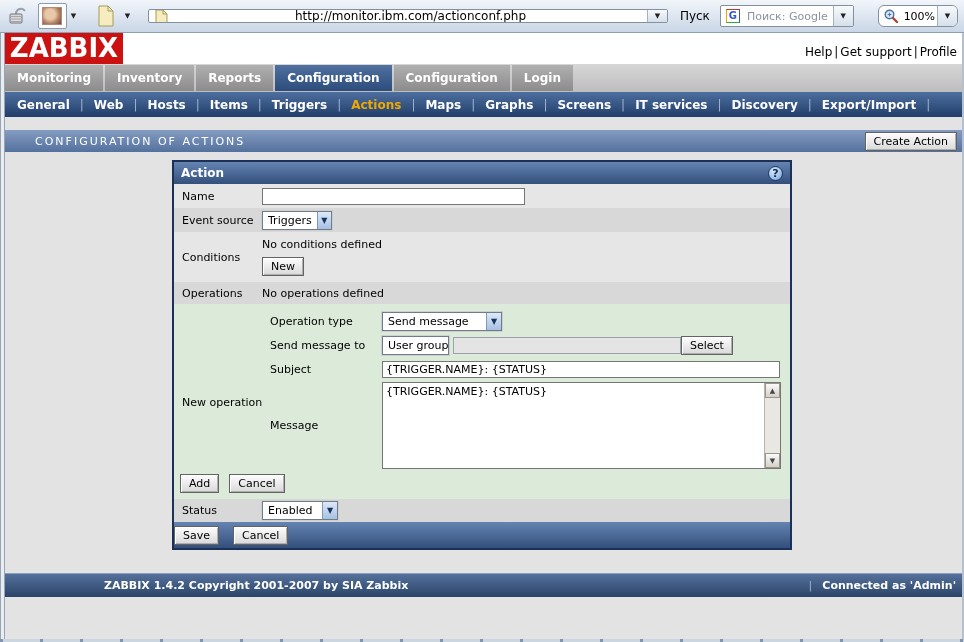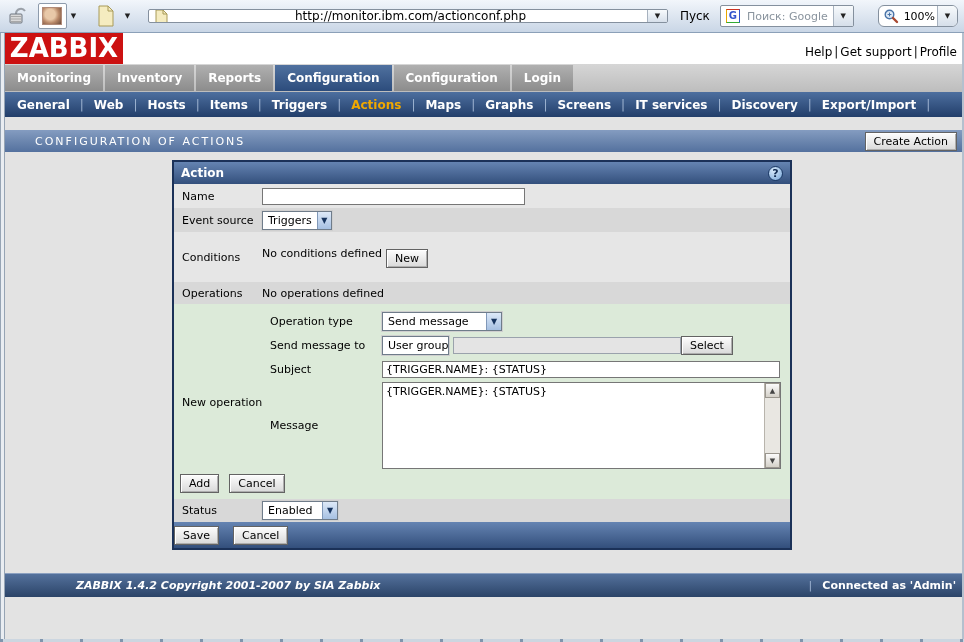--- a/index.html
+++ b/index.html
@@ -90,21 +90,21 @@
     background:radial-gradient(circle at 35% 30%, #d6e8fa, #78a6d8); border:1px solid #1c3a66;
     color:#132c52; font-size:11px; font-weight:bold; display:flex; align-items:center; justify-content:center; cursor:pointer; }
 
   .row { display:flex; align-items:center; }
   .row-label { width:88px; padding-left:8px; font-size:11px; color:#000; flex-shrink:0; }
   .row-light { background:#e6e6e6; }
   .row-dark  { background:#d8d8d8; }
   .row-name { height:24px; }
   .row-event { height:24px; }
   .row-conditions { height:50px; }
-  .cond-content { display:flex; justify-content:center; gap:4px; }
+  .cond-content { display:flex; flex-direction:column; justify-content:center; gap:4px; }
   .cond-text, .ops-text { font-size:11px; color:#000; }
   .row-operations { height:22px; }
   .row-status { height:23px; }
 
   .txt { height:17px; border:1px solid #767676; background:#fff; font-family:inherit; font-size:11px; padding:0 3px; }
   .name-input { width:263px; }
   .subject-input { width:398px; }
   .disabled-input { width:228px; margin-left:4px; background:#e4e4e4; border-color:#9aa2ac; }
 
   .sel { display:inline-flex; align-items:stretch; height:19px; border:1px solid #6f7c8a; background:#fff;
@@ -128,21 +128,21 @@
   .ta-arrow { height:15px; background:linear-gradient(#fbfbfb,#d4d0c8); border:1px solid #9a968e;
     font-size:7px; color:#444; display:flex; align-items:center; justify-content:center; cursor:pointer; }
   .g-buttons { margin-top:4px; padding-left:6px; gap:10px; display:flex; }
 
   .dlg-footer { height:26px; background:linear-gradient(#6584b2,#334f7c);
     display:flex; align-items:center; gap:14px; padding-right:7px; }
 
   
   .app-footer { height:24px; background:linear-gradient(#54719c,#2b4468); border-top:1px solid #8ba0c0;
     display:flex; align-items:center; color:#fff; font-size:11px; font-weight:bold; position:relative; }
-  .copyright { margin-left:71px;font-style:italic; }
+  .copyright { margin-left:99px; }
   .connected { position:absolute; right:6px; display:flex; align-items:center; }
   .connected .pipe { color:#9db2d0; margin-right:10px; font-weight:normal; }
   .post-footer { height:41px; background:#e3e3e3; }
 </style>
 </head>
 <body>
 
 <div class="screen">
 
   <div class="toolbar">

